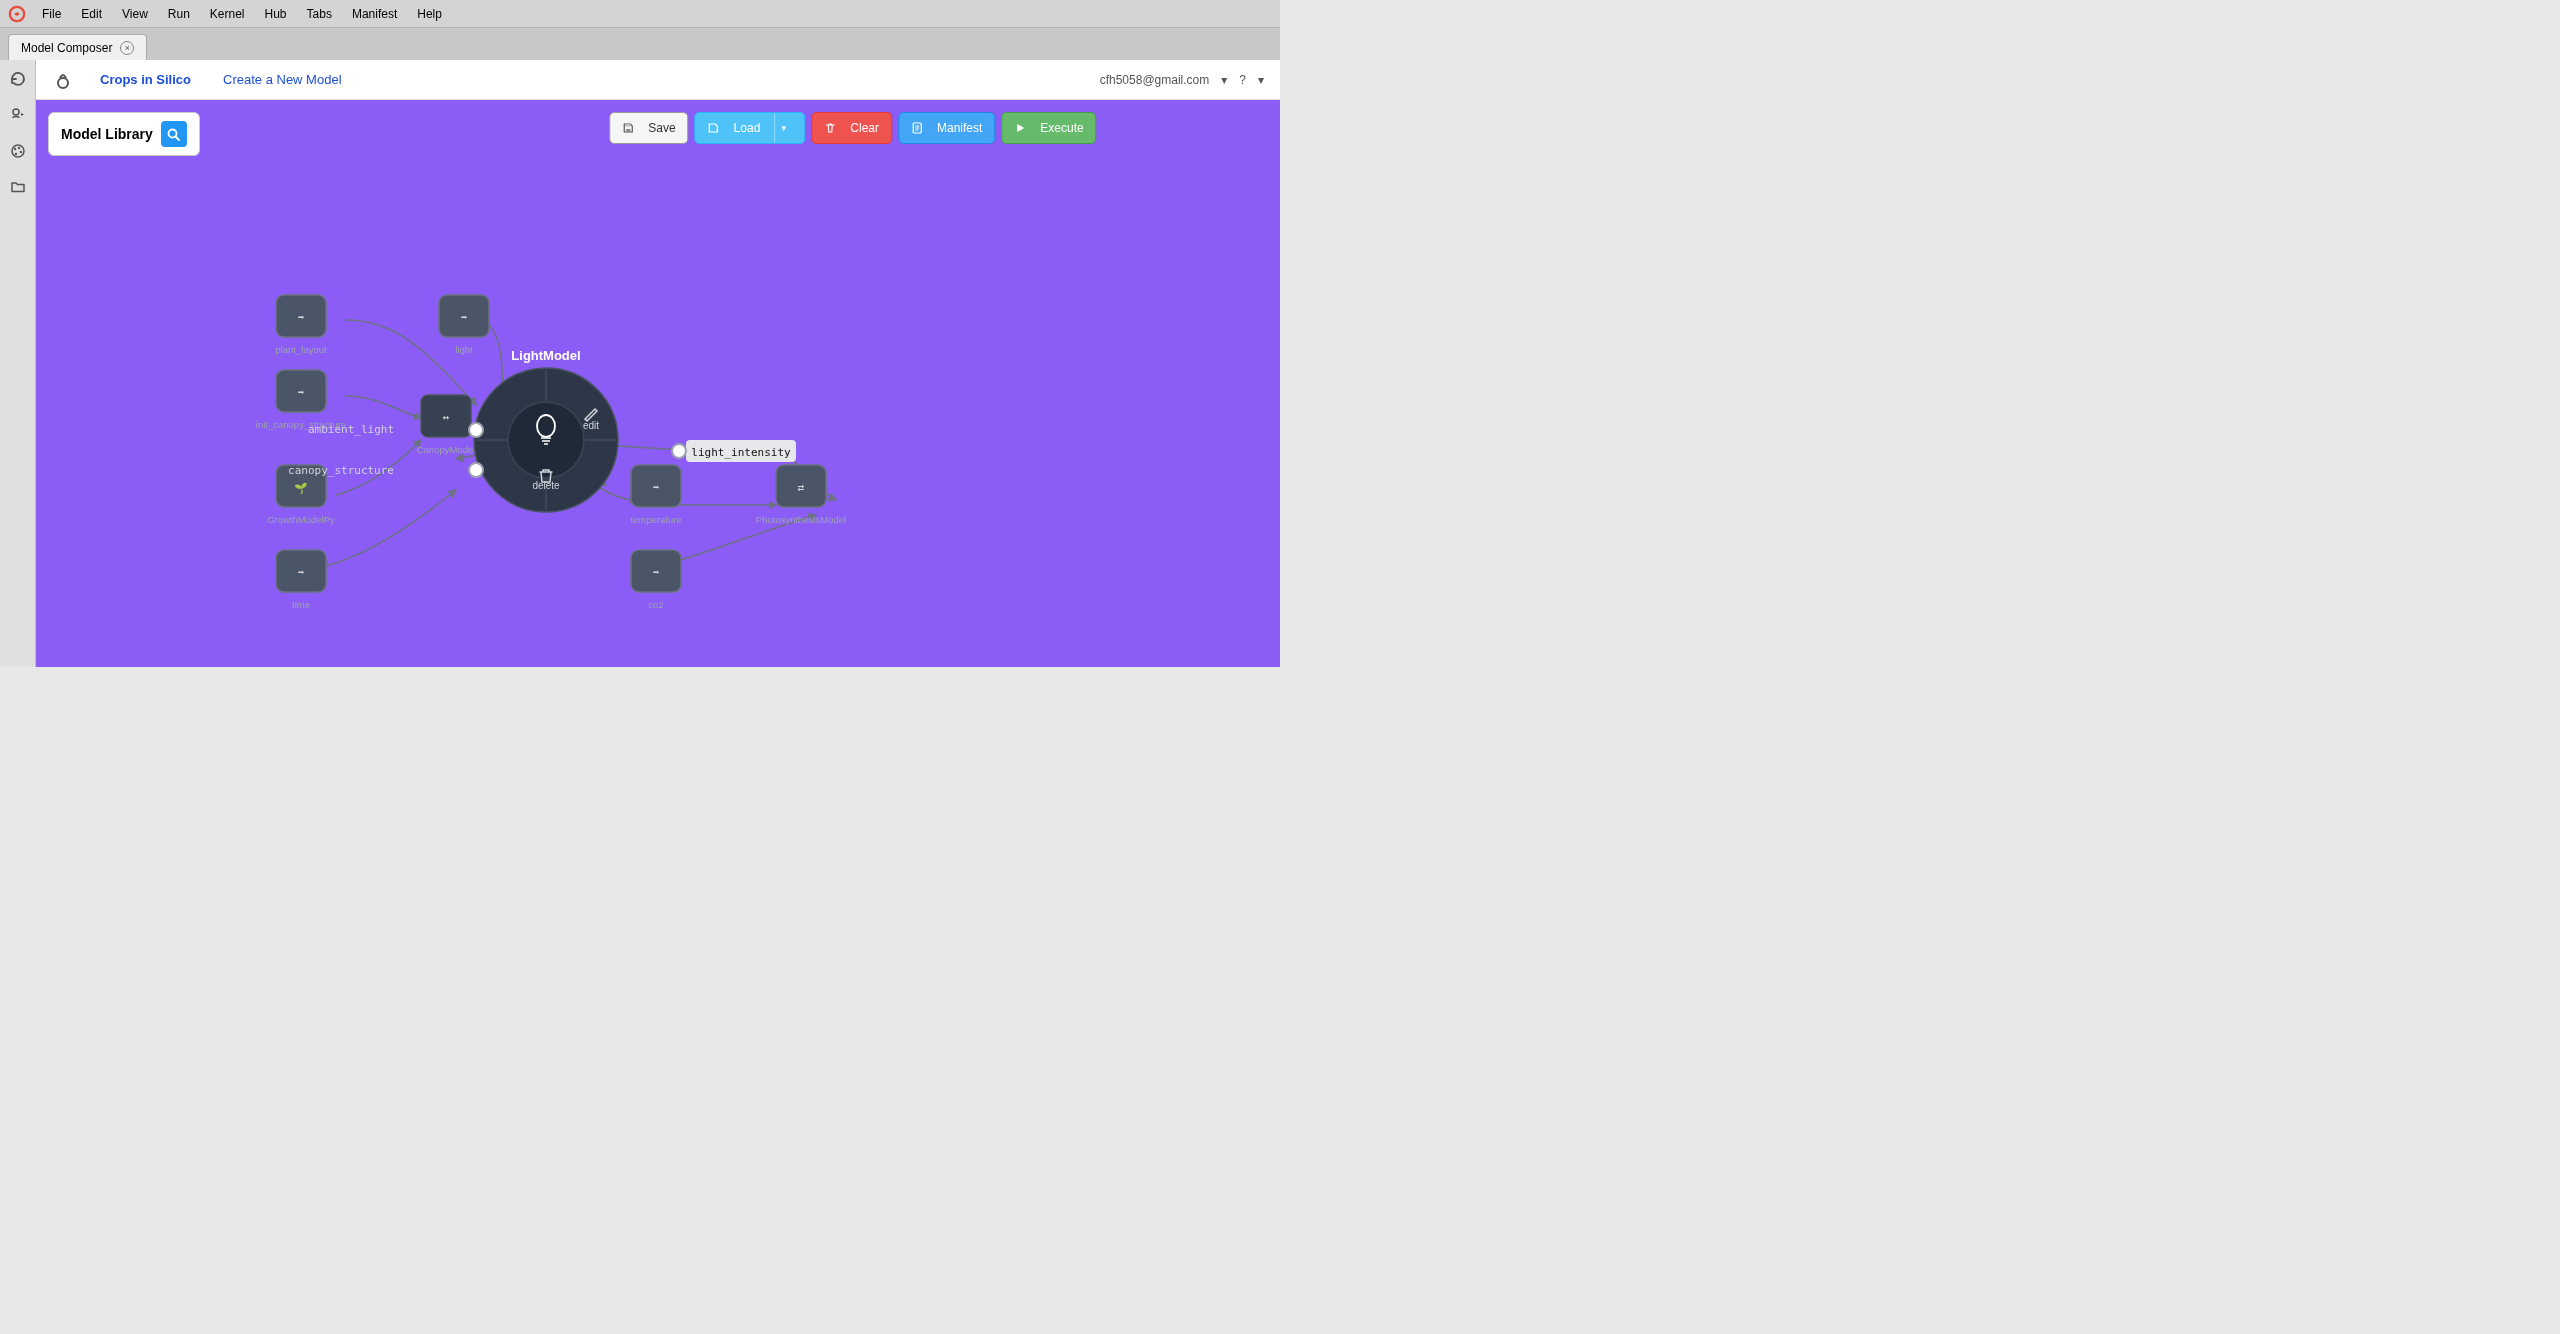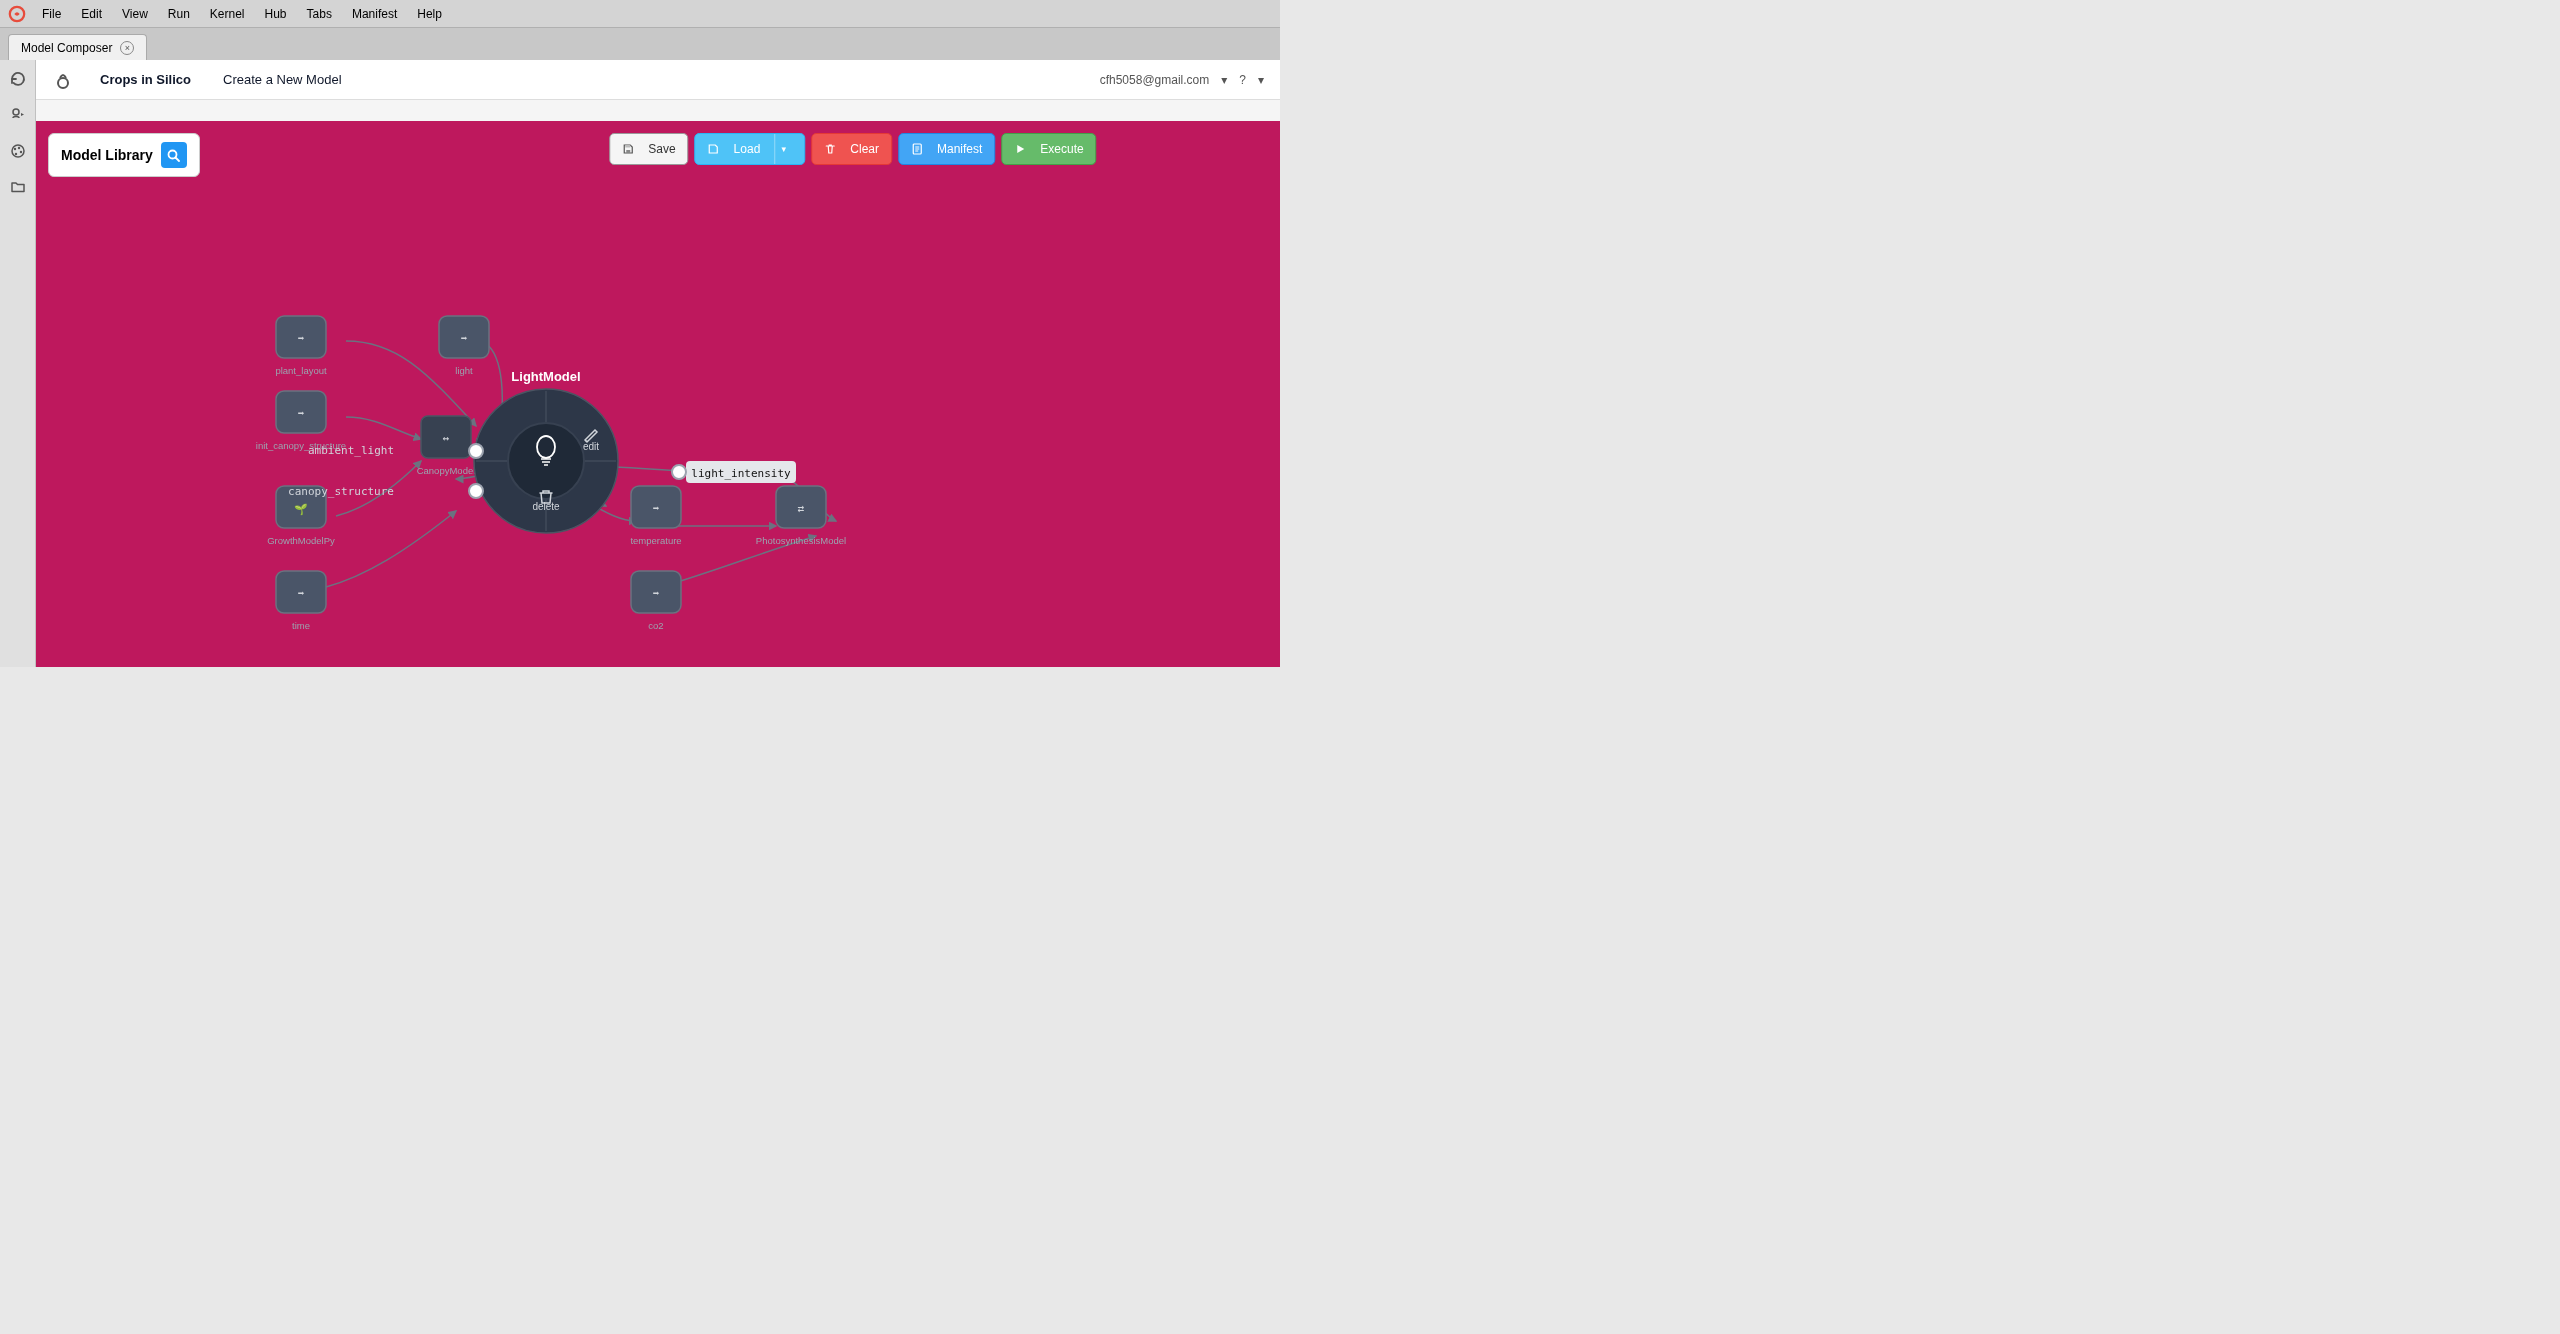--- a/index.html
+++ b/index.html
@@ -93,42 +93,41 @@
       background: #ffffff;
       border-bottom: 1px solid #ddd;
       display: flex;
       align-items: center;
       padding: 0 16px;
       gap: 20px;
     }
     .nav-logo { width: 22px; height: 22px; }
     .nav-link {
       font-size: 13px;
-      color: #0f172a;
+      color: #1d4ed8;
       cursor: pointer;
       padding: 4px 6px;
       border-radius: 3px;
     }
     .nav-link.active { font-weight: 600; }
     .nav-right {
       margin-left: auto;
       display: flex;
       align-items: center;
       gap: 12px;
       font-size: 12px;
       color: #555;
     }
 
     
     #canvas-container {
       flex: 1;
       position: relative;
-      background: #be185d;
+      background: #8b5cf6;
       overflow: hidden;
-      margin-top: 21px;
     }
 
     
     #model-library {
       position: absolute;
       top: 12px;
       left: 12px;
       background: white;
       border: 1px solid #ccc;
       border-radius: 6px;

